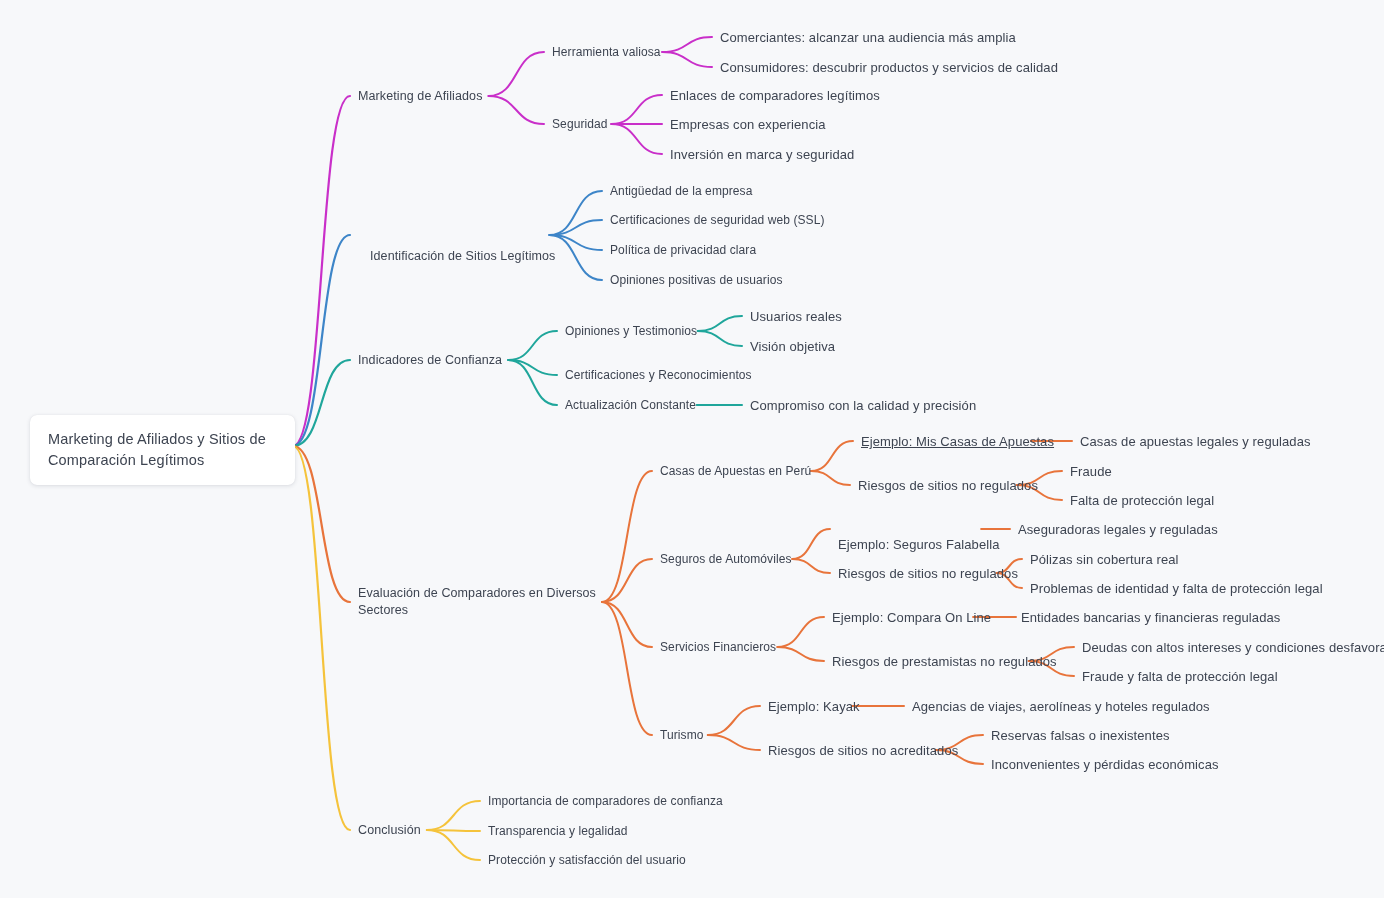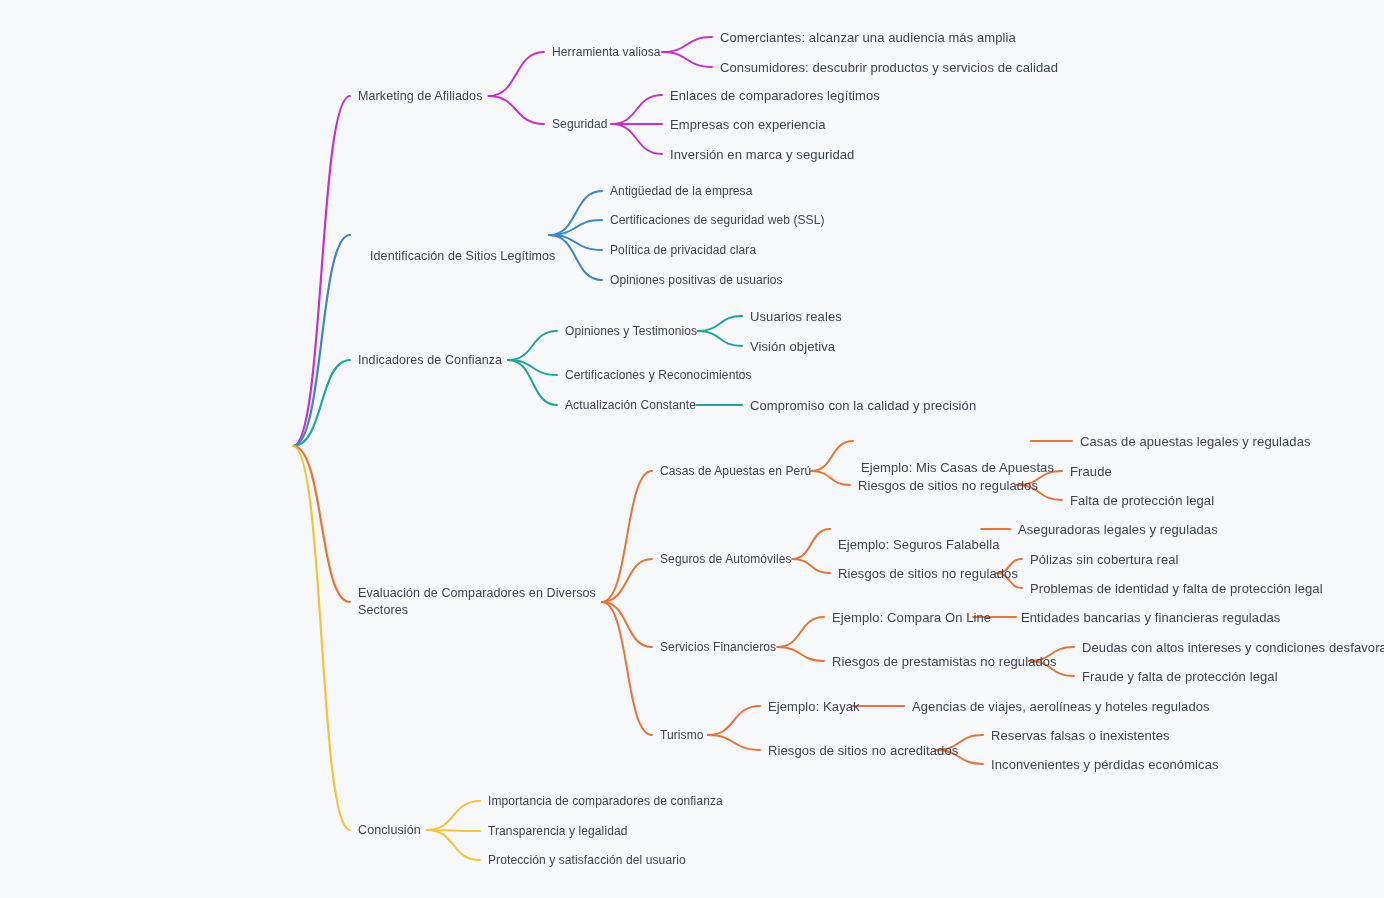--- a/index.html
+++ b/index.html
@@ -101,20 +101,24 @@
       <path d="M 851.828125 706 L 904 706" stroke="#e8743b" stroke-width="2" fill="none" stroke-linecap="round"></path>
       <path d="M 707.8125 735 C 736.515625 735, 731.296875 750, 760 750" stroke="#e8743b" stroke-width="2" fill="none" stroke-linecap="round"></path>
       <path d="M 935.578125 750 C 961.66015625 750, 956.91796875 735, 983 735" stroke="#e8743b" stroke-width="2" fill="none" stroke-linecap="round"></path>
       <path d="M 935.578125 750 C 961.66015625 750, 956.91796875 764, 983 764" stroke="#e8743b" stroke-width="2" fill="none" stroke-linecap="round"></path>
       <path d="M 293 446 C 324.35 446, 318.65 830, 350 830" stroke="#f5c33b" stroke-width="2.2" fill="none" stroke-linecap="round"></path>
       <path d="M 426.84375 830 C 456.0796875 830, 450.7640625 801, 480 801" stroke="#f5c33b" stroke-width="2" fill="none" stroke-linecap="round"></path>
       <path d="M 426.84375 830 C 456.0796875 830, 450.7640625 831, 480 831" stroke="#f5c33b" stroke-width="2" fill="none" stroke-linecap="round"></path>
       <path d="M 426.84375 830 C 456.0796875 830, 450.7640625 860, 480 860" stroke="#f5c33b" stroke-width="2" fill="none" stroke-linecap="round"></path>
     </svg>
 
+  <div class="root-node" id="root-node" style="left: 30px; top: 415px; width: 265px; min-height: 62px; background: rgb(255, 255, 255); color: rgb(61, 68, 81);">
+    <div>Marketing de Afiliados y Sitios de</div>
+    <div>Comparación Legítimos</div>
+  </div>
 
   <div id="labels-layer">
       <div class="node-label node-l1" style="left: 358px; top: 88px;">Marketing de Afiliados</div>
       <div class="node-label node-l2" style="left: 552px; top: 44px;">Herramienta valiosa</div>
       <div class="node-label node-l3" style="left: 720px; top: 29px;">Comerciantes: alcanzar una audiencia más amplia</div>
       <div class="node-label node-l3" style="left: 720px; top: 59px;">Consumidores: descubrir productos y servicios de calidad</div>
       <div class="node-label node-l2" style="left: 552px; top: 116px;">Seguridad</div>
       <div class="node-label node-l3" style="left: 670px; top: 87px;">Enlaces de comparadores legítimos</div>
       <div class="node-label node-l3" style="left: 670px; top: 116px;">Empresas con experiencia</div>
       <div class="node-label node-l3" style="left: 670px; top: 146px;">Inversión en marca y seguridad</div>
@@ -125,21 +129,21 @@
       <div class="node-label node-l2" style="left: 610px; top: 272px; text-align: right;">Opiniones positivas de usuarios</div>
       <div class="node-label node-l1" style="left: 358px; top: 352px;">Indicadores de Confianza</div>
       <div class="node-label node-l2" style="left: 565px; top: 323px;">Opiniones y Testimonios</div>
       <div class="node-label node-l3" style="left: 750px; top: 308px;">Usuarios reales</div>
       <div class="node-label node-l3" style="left: 750px; top: 338px;">Visión objetiva</div>
       <div class="node-label node-l2" style="left: 565px; top: 367px;">Certificaciones y Reconocimientos</div>
       <div class="node-label node-l2" style="left: 565px; top: 397px;">Actualización Constante</div>
       <div class="node-label node-l3" style="left: 750px; top: 397px;">Compromiso con la calidad y precisión</div>
       <div class="node-label node-l1" style="left: 358px; top: 585px;"><div>Evaluación de Comparadores en Diversos</div><div>Sectores</div></div>
       <div class="node-label node-l2" style="left: 660px; top: 463px;">Casas de Apuestas en Perú</div>
-      <div class="node-label node-l3" style="left: 861px; top: 459px;">Ejemplo: Mis Casas de Apuestas</div>
+      <div class="node-label node-l3" style="left: 861px; top: 433px; text-decoration: underline;">Ejemplo: Mis Casas de Apuestas</div>
       <div class="node-label node-l3" style="left: 1080px; top: 433px;">Casas de apuestas legales y reguladas</div>
       <div class="node-label node-l3" style="left: 858px; top: 477px;">Riesgos de sitios no regulados</div>
       <div class="node-label node-l3" style="left: 1070px; top: 463px;">Fraude</div>
       <div class="node-label node-l3" style="left: 1070px; top: 492px;">Falta de protección legal</div>
       <div class="node-label node-l2" style="left: 660px; top: 551px;">Seguros de Automóviles</div>
       <div class="node-label node-l3" style="left: 838px; top: 521px; margin-top: 15px;">Ejemplo: Seguros Falabella</div>
       <div class="node-label node-l3" style="left: 1018px; top: 521px;">Aseguradoras legales y reguladas</div>
       <div class="node-label node-l3" style="left: 838px; top: 565px;">Riesgos de sitios no regulados</div>
       <div class="node-label node-l3" style="left: 1030px; top: 551px;">Pólizas sin cobertura real</div>
       <div class="node-label node-l3" style="left: 1030px; top: 580px;">Problemas de identidad y falta de protección legal</div>

